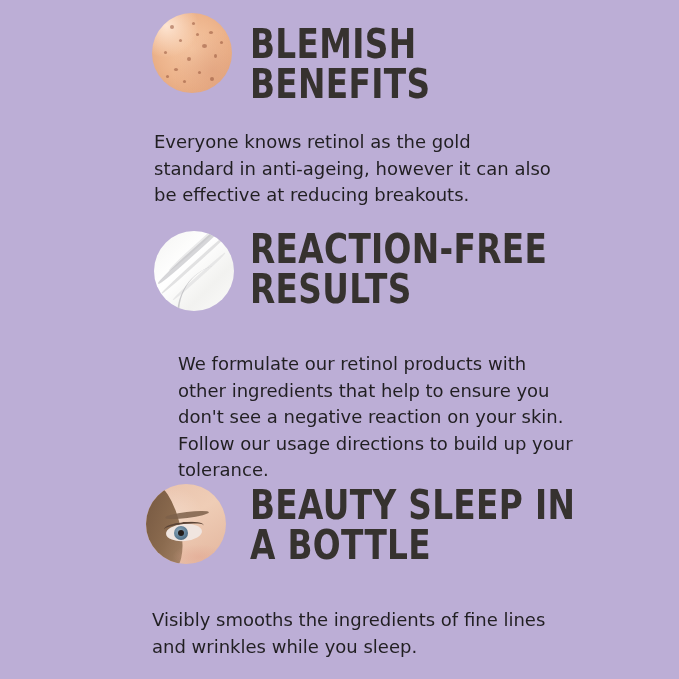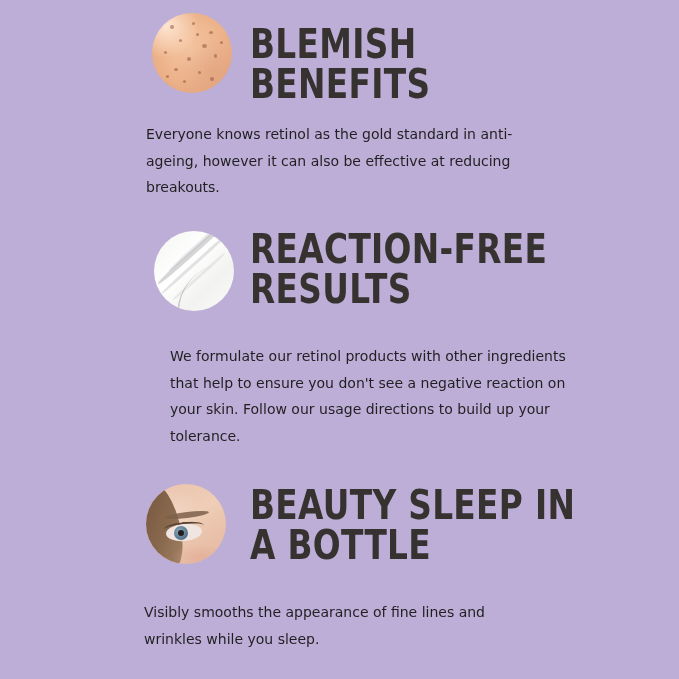--- a/index.html
+++ b/index.html
@@ -47,24 +47,24 @@
     transform: scaleX(0.80);
     transform-origin: left top;
     white-space: pre-line;
     margin: 0;
   }
 
   .body-text {
     position: absolute;
     color: #211f22;
     font-family: "DejaVu Sans", sans-serif;
-    font-size: 14px;
+    font-size: 18px;
     line-height: 26.5px;
     white-space: pre-line;
-    margin: 0;
+    margin: 8px;
   }
 
   
   #sec-blemish { top: 0; left: 0; }
   #thumb-blemish {
     left: 152px;
     top: 13px;
     background:
       radial-gradient(circle at 18% 16%, rgba(255,232,214,.95) 0%, rgba(255,232,214,0) 34%),
       radial-gradient(circle at 76% 72%, rgba(216,150,117,.45) 0%, rgba(216,150,117,0) 48%),
@@ -254,16 +254,16 @@
       <span class="cheek"></span>
       <span class="brow"></span>
       <span class="eye-white"></span>
       <span class="iris"></span>
       <span class="pupil"></span>
       <span class="lash"></span>
     </div>
 
     <h2 class="heading" id="heading-beauty">BEAUTY SLEEP IN A BOTTLE</h2>
 
-    <p class="body-text" id="body-beauty">Visibly smooths the appearance of fine lines and wrinkles while you sleep.</p>
+    <p class="body-text" id="body-beauty">Visibly smooths the ingredients of fine lines and wrinkles while you sleep.</p>
   </div>
 
 </div>
 
 </body></html>

